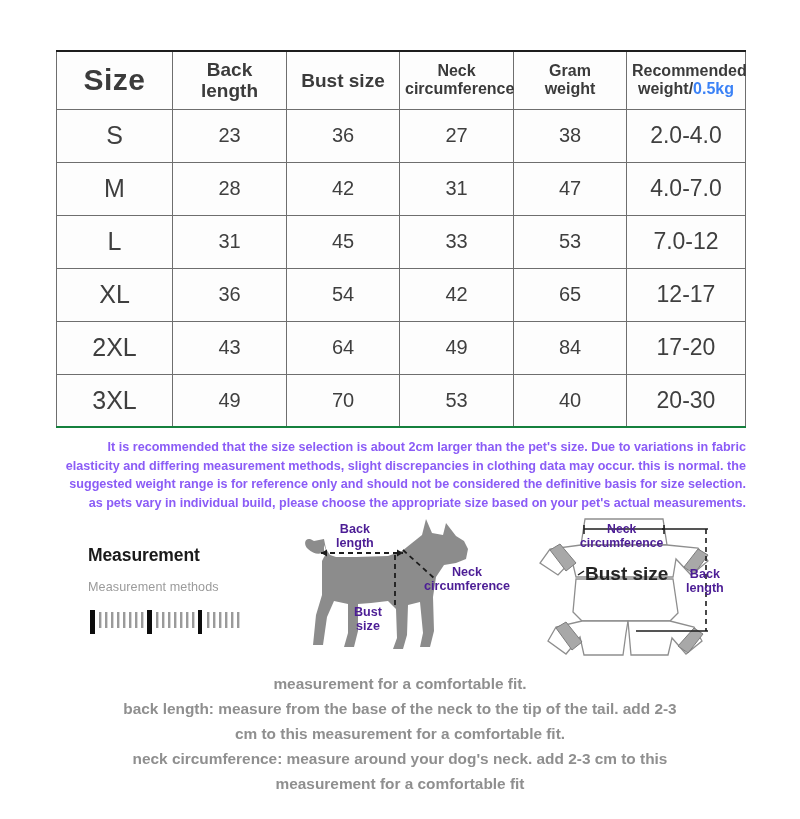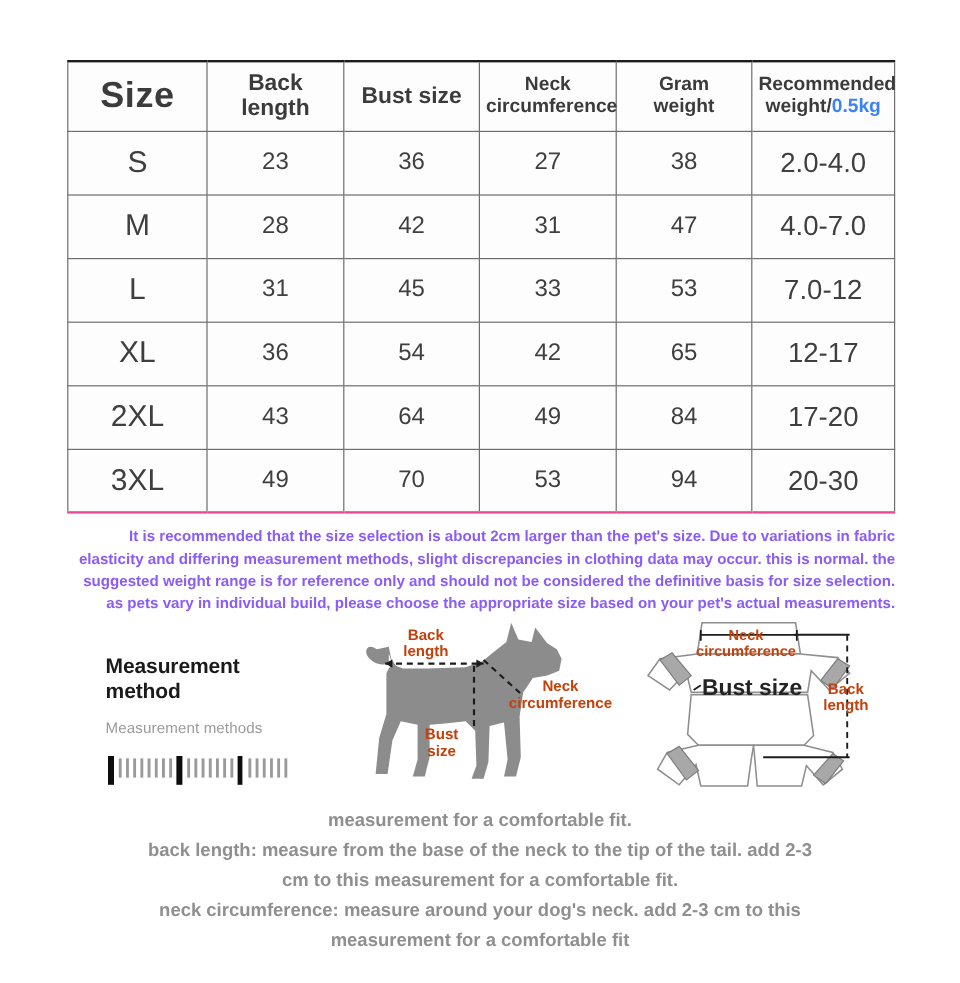--- a/index.html
+++ b/index.html
@@ -74,21 +74,21 @@
   .red-kg { color: #3b82f6; }
 
   table.size-table tbody td {
     height: 53px;
     font-size: 20px;
     font-weight: 400;
     color: #3f3f3f;
   }
   table.size-table tbody td.cell-size { font-size: 25px; }
   table.size-table tbody td.cell-rec  { font-size: 23px; }
-  table.size-table tbody tr:last-child td { border-bottom: 2px solid #ec4899; }
+  table.size-table tbody tr:last-child td { border-bottom: 2px solid #15803d; }
 
   
   .note-paragraph {
     position: absolute;
     left: 56px;
     top: 438px;
     width: 690px;
     font-size: 12.6px;
     font-weight: bold;
     line-height: 1.48;
@@ -135,21 +135,21 @@
   .dog-diagram {
     position: absolute;
     left: 296px;
     top: 0px;
     width: 235px;
     height: 165px;
   }
   .gm-label {
     position: absolute;
     font-weight: bold;
-    color: #c2410c;
+    color: #4c1d95;
     line-height: 1.12;
     text-align: center;
     white-space: nowrap;
   }
   .dog-diagram .lbl-back {
     left: 40px; top: 17px;
     font-size: 12.6px;
   }
   .dog-diagram .lbl-neck {
     left: 128px; top: 60px;
@@ -269,37 +269,36 @@
             <td>64</td>
             <td>49</td>
             <td>84</td>
             <td class="cell-rec">17-20</td>
           </tr>
           <tr>
             <td class="cell-size">3XL</td>
             <td>49</td>
             <td>70</td>
             <td>53</td>
-            <td>94</td>
+            <td>40</td>
             <td class="cell-rec">20-30</td>
           </tr>
         </tbody>
     </table>
   </div>
 
   <div class="note-paragraph">
     <span>It is recommended that the size selection is about 2cm larger than the pet's size. Due to variations in fabric elasticity and differing measurement methods, slight discrepancies in clothing data may occur. this is normal. the suggested weight range is for reference only and should not be considered the definitive basis for size selection. as pets vary in individual build, please choose the appropriate size based on your pet's actual measurements.</span>
   </div>
 
   <div class="diagram-band">
 
     <div class="measure-block">
       <div class="measure-title">
         <div>Measurement</div>
-        <div>method</div>
       </div>
       <div class="measure-sub">Measurement methods</div>
       <div class="ruler">
         <svg width="160" height="28" viewBox="0 0 160 28" xmlns="http://www.w3.org/2000/svg">
           <rect x="0" y="2" width="5" height="24" fill="#0d0d0d"></rect>
           <rect x="9" y="4" width="2.4" height="16" fill="#9a9a9a"></rect>
           <rect x="15" y="4" width="2.4" height="16" fill="#9a9a9a"></rect>
           <rect x="21" y="4" width="2.4" height="16" fill="#9a9a9a"></rect>
           <rect x="27" y="4" width="2.4" height="16" fill="#9a9a9a"></rect>
           <rect x="33" y="4" width="2.4" height="16" fill="#9a9a9a"></rect>

